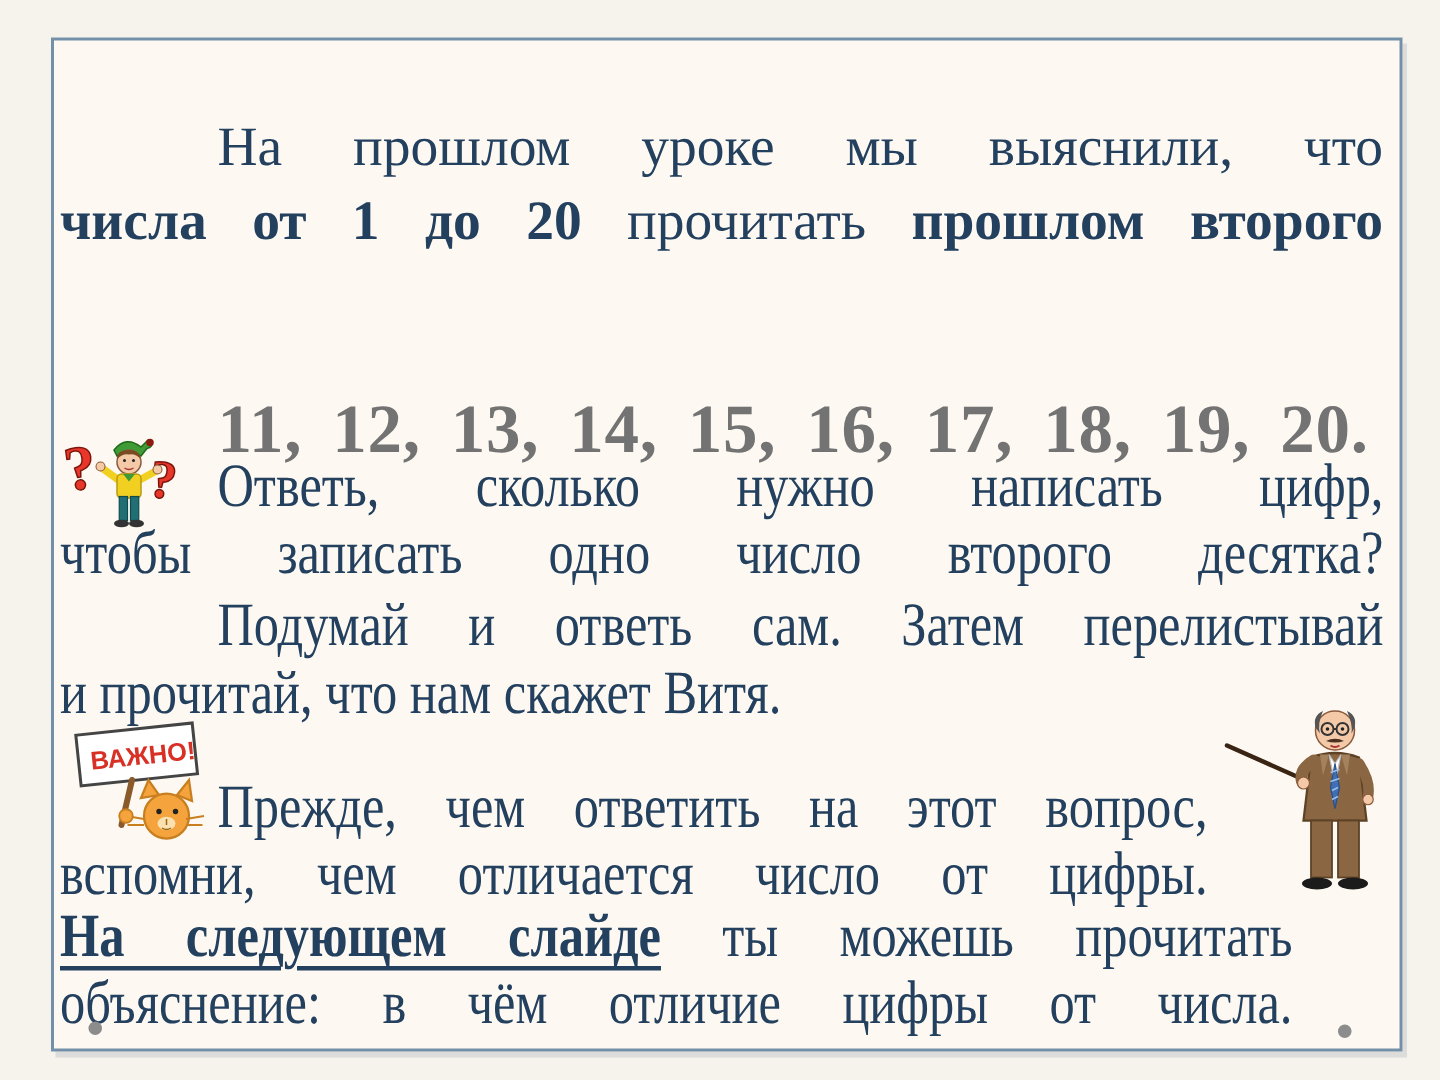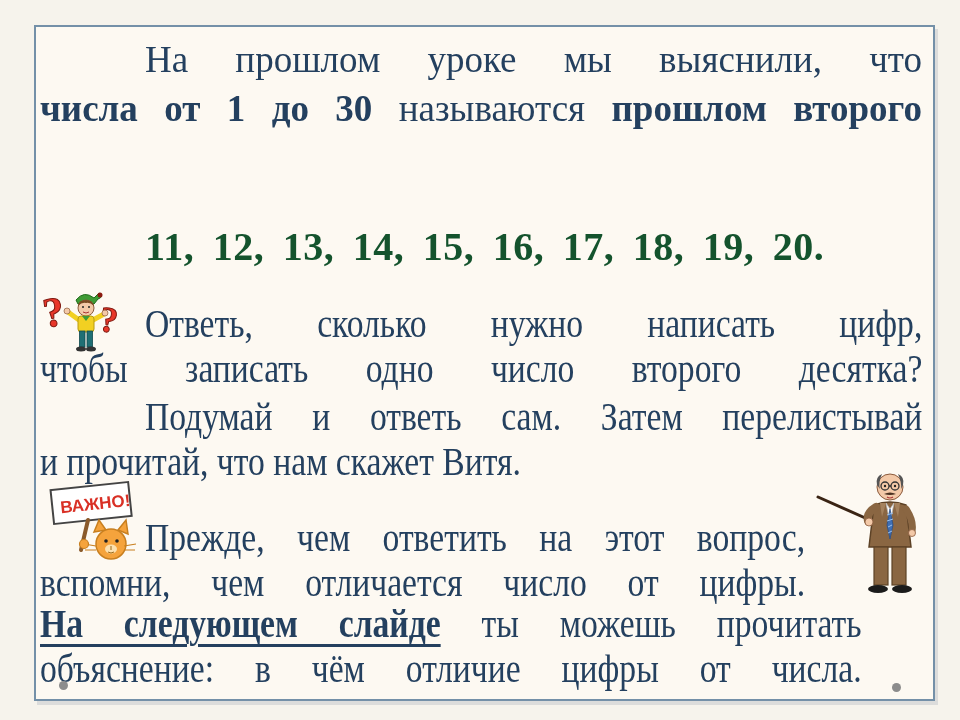--- a/index.html
+++ b/index.html
@@ -17,25 +17,25 @@
   }
   .para{position:absolute;left:4px;color:#24405f;}
   .ln{white-space:normal;}
   .j{text-align:justify;text-align-last:justify;}
   .l{text-align:left;}
   .wide{font-size:37px;line-height:49px;width:882px;}
   .narrow{
     font-size:41px;line-height:45px;
     transform:scaleX(.82);transform-origin:left top;
   }
-  .ind{padding-left:105px;box-sizing:border-box;}
+  .ind{padding-left:105px;box-sizing:border-box;margin-top:39px;}
   .indn{padding-left:128px;box-sizing:border-box;}
   b{font-weight:bold;}
   .numbers{
-    font-size:40px;line-height:49px;font-weight:bold;color:#14532d;
+    font-size:46px;line-height:49px;font-weight:bold;color:#737373;
     word-spacing:8px;letter-spacing:.5px;
   }
   .u-bold{
     font-weight:bold;
     text-decoration:underline;
     text-decoration-thickness:3px;
     text-underline-offset:7px;
   }
   .icon{position:absolute;}
   .dot{
@@ -43,21 +43,21 @@
     background:#8c8c8c;
   }
 </style>
 </head>
 <body>
 
 <div class="slide">
 
   <div class="para wide" style="top:8px;">
     <div class="ln j ind"><span>На прошлом уроке мы выяснили, что</span></div>
-    <div class="ln j"><b>числа от 1 до 30</b><span> называются </span><b>прошлом второго</b></div>
+    <div class="ln j"><b>числа от 1 до 20</b><span> прочитать </span><b>прошлом второго</b></div>
   </div>
 
 
   <div class="para wide" style="top:195px;">
     <div class="ln l ind numbers">11, 12, 13, 14, 15, 16, 17, 18, 19, 20.</div>
   </div>
 
   <div class="icon" style="left:4px;top:261px;">
     <svg width="88" height="68" viewBox="0 0 88 68">
       <text x="3" y="38" font-family="'Liberation Serif',serif" font-size="42" font-weight="bold" fill="#e8372a" stroke="#7a150c" stroke-width="1" transform="rotate(-8 14 24)">?</text>

